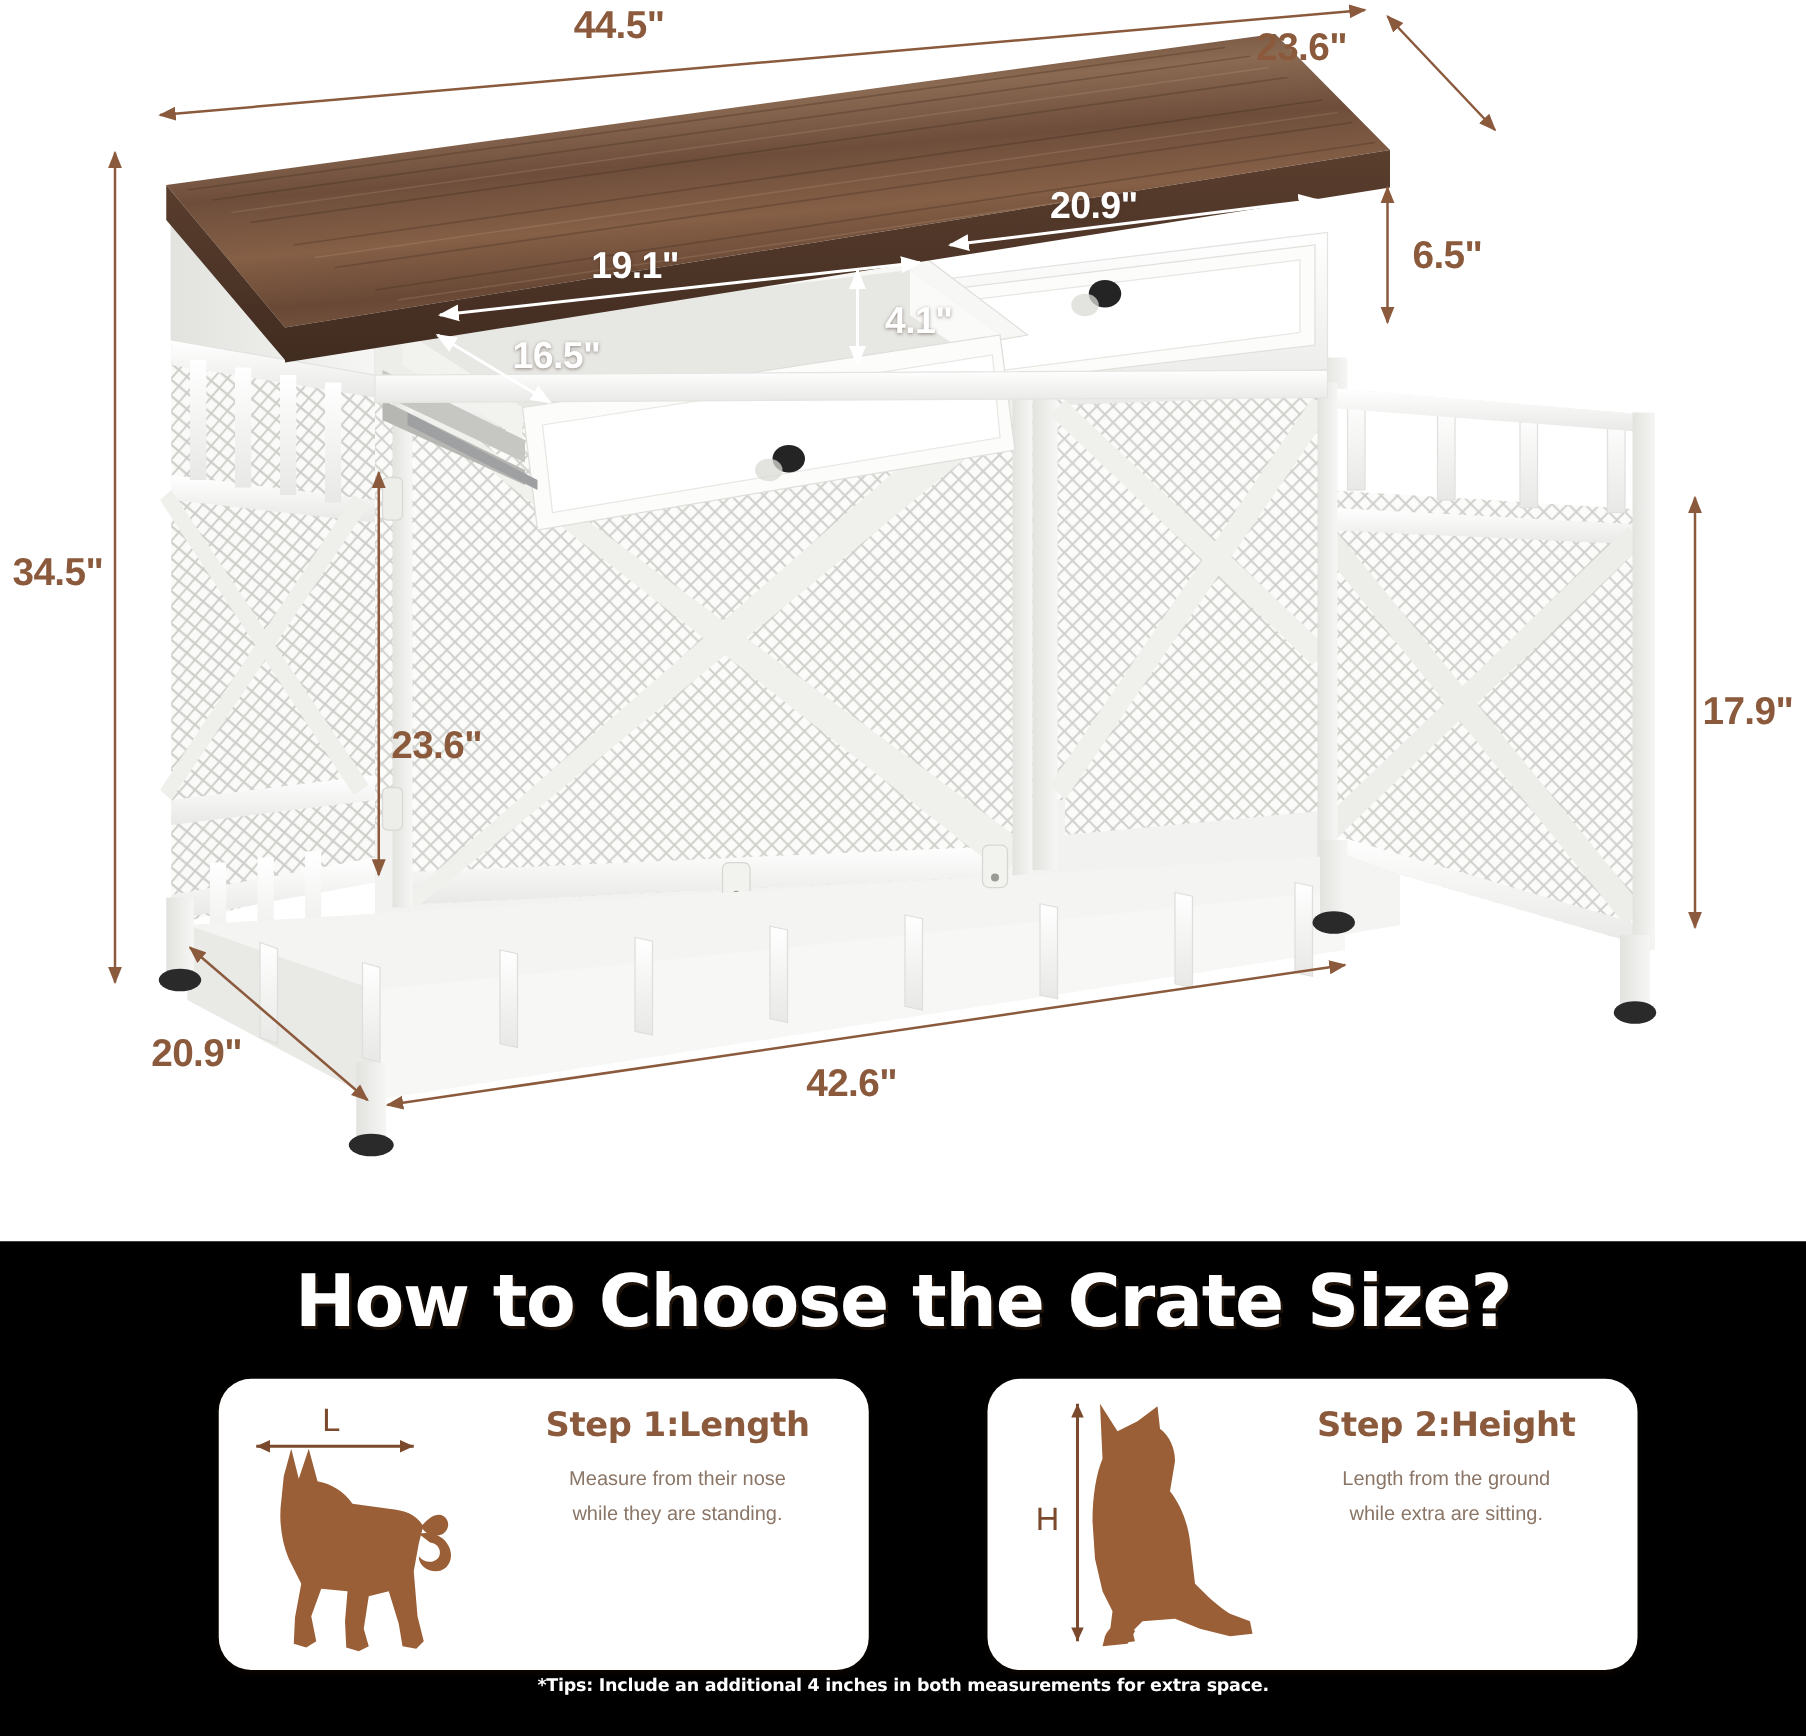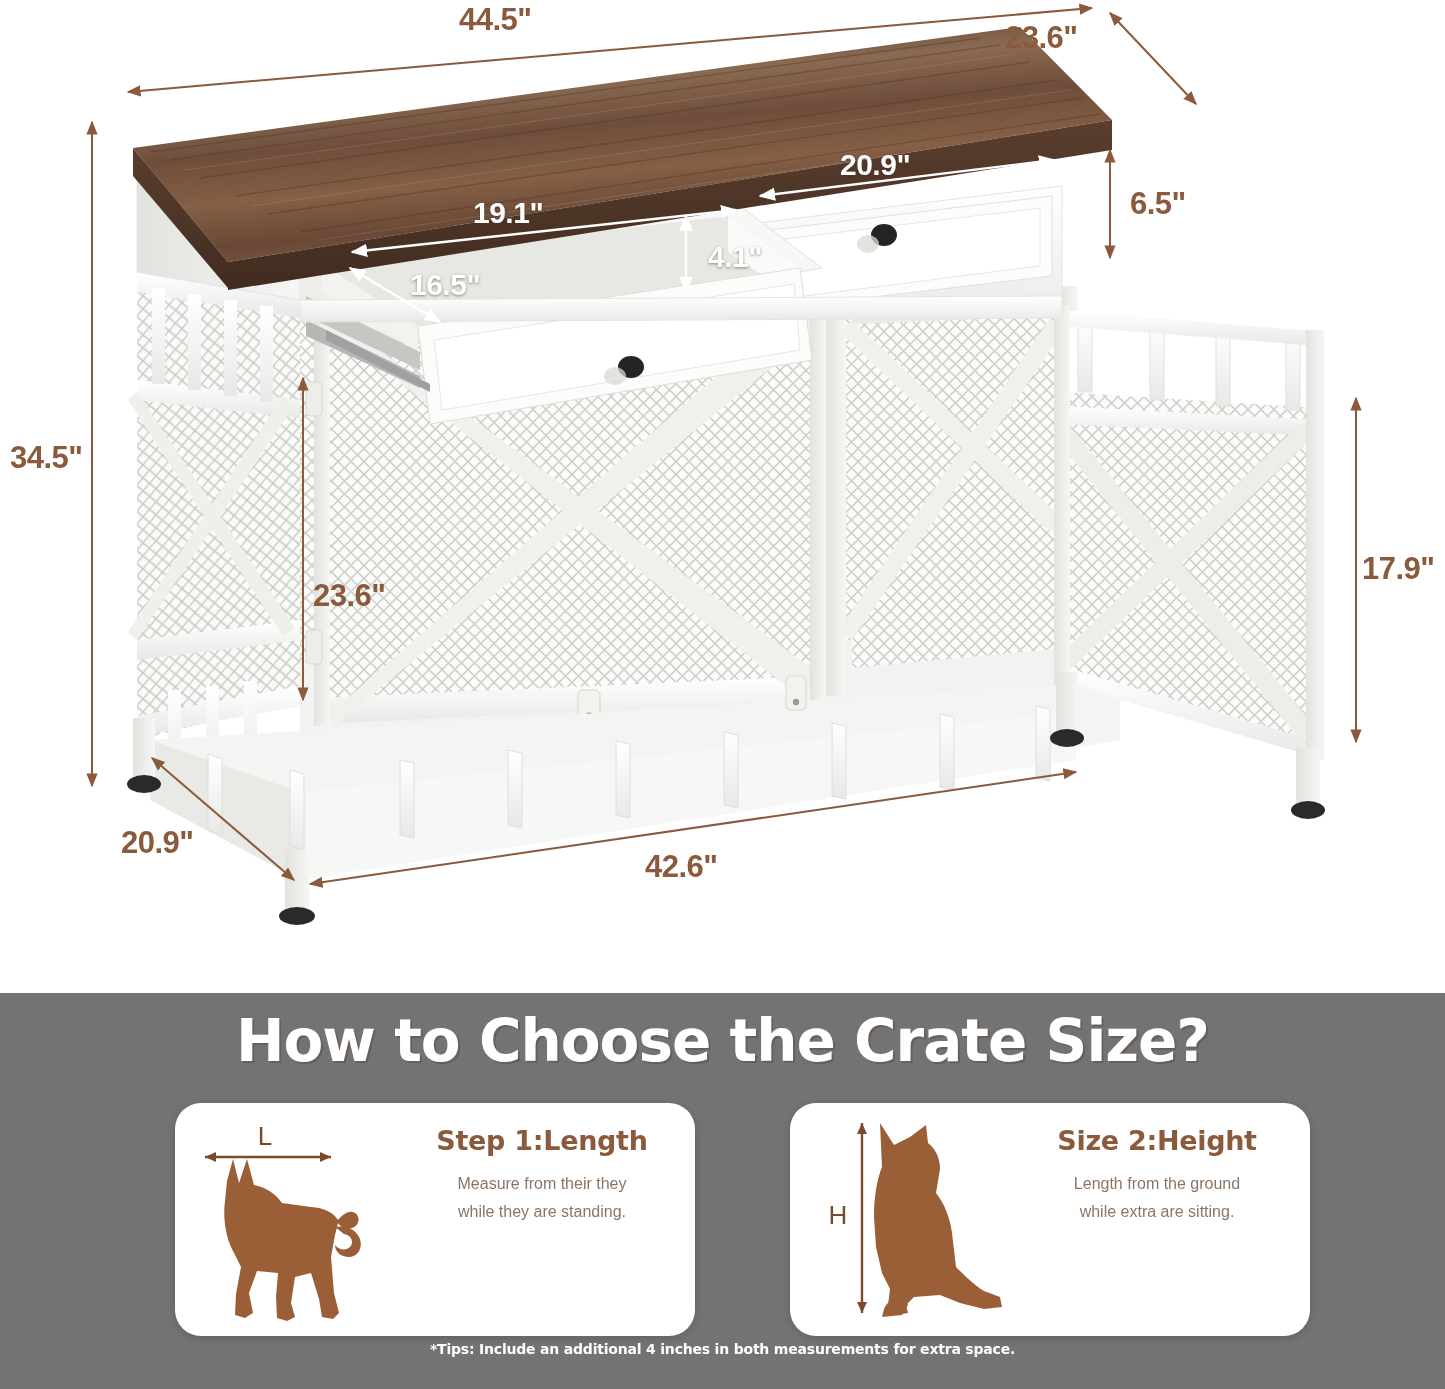--- a/index.html
+++ b/index.html
@@ -9,21 +9,21 @@
   
   #product-panel{position:absolute;left:0;top:0;width:1445px;height:993px;background:#fff;}
   #product-svg{position:absolute;left:0;top:0;}
 
   .dimlabel{position:absolute;color:#8B5A3C;font-weight:700;white-space:nowrap;
             font-family:"Liberation Sans","DejaVu Sans",sans-serif;letter-spacing:-.5px;}
   .dimlabel.white{color:#ffffff;text-shadow:0 1px 3px rgba(70,50,40,.55);}
 
   
   #crate-guide{position:absolute;left:0;top:993px;width:1445px;height:396px;
-               background:#737373;box-sizing:border-box;}
+               background:#000000;box-sizing:border-box;}
   #guide-title{position:absolute;left:0;top:14px;width:1445px;text-align:center;
                color:#fff;font-size:58px;font-weight:800;letter-spacing:-1px;
                font-family:"DejaVu Sans","Liberation Sans",sans-serif;
                text-shadow:2px 2px 0 rgba(90,55,30,.35);}
   .step-card{position:absolute;top:110px;width:520px;height:233px;background:#fff;
              border-radius:26px;box-shadow:0 2px 7px rgba(60,30,10,.22);}
   #step-card-1{left:175px;}
   #step-card-2{left:790px;}
   .card-art{position:absolute;left:8px;top:4px;width:215px;height:228px;}
   .card-copy{position:absolute;left:222px;top:22px;width:290px;text-align:center;}
@@ -313,21 +313,21 @@
                  L112 170 L108 196 L112 210 L104 214 L94 211 L93 190 L95 166
                  L74 164 L66 186 L70 206 L62 211 L52 208 L53 187 L58 160
                  L48 140 C42 126 40 108 42 94 Z"></path>
         <path d="M152 120 C163 118 172 122 176 130 C181 140 175 150 166 150
                  C158 150 152 145 152 138 C156 143 163 144 167 140
                  C171 136 169 128 161 127 Z"></path>
       </g>
     </svg>
     <div class="card-copy">
       <div class="step-heading">Step 1:Length</div>
-      <div class="step-line">Measure from their they</div>
+      <div class="step-line">Measure from their nose</div>
       <div class="step-line">while they are standing.</div>
     </div>
   </div>
 
   <div class="step-card" id="step-card-2">
     <svg class="card-art" viewBox="0 0 215 228">
       <g stroke="#7B4A2C" stroke-width="2.4" fill="none">
         <line x1="64" y1="16" x2="64" y2="206"></line>
         <path d="M64 16 L59 27 L69 27 Z" fill="#7B4A2C" stroke="none"></path>
         <path d="M64 206 L59 195 L69 195 Z" fill="#7B4A2C" stroke="none"></path>
@@ -338,20 +338,20 @@
                  C138 42 142 52 142 62
                  L138 86 C146 96 152 110 154 126
                  L158 160 C166 168 176 178 186 184
                  L202 190 L204 200 L186 202 L162 196
                  L142 188 L116 190 L108 198 L110 206 L96 208 L90 198
                  L92 182 L84 166 L78 140 L76 110 C76 90 79 72 84 60 Z"></path>
         <path d="M104 188 C96 190 88 196 86 202 L84 210 L104 208 L110 198 Z"></path>
       </g>
     </svg>
     <div class="card-copy">
-      <div class="step-heading">Size 2:Height</div>
+      <div class="step-heading">Step 2:Height</div>
       <div class="step-line">Length from the ground</div>
       <div class="step-line">while extra are sitting.</div>
     </div>
   </div>
 
   <div id="guide-tips">*Tips: Include an additional 4 inches in both measurements for extra space.</div>
 </div>
 
 </body></html>

